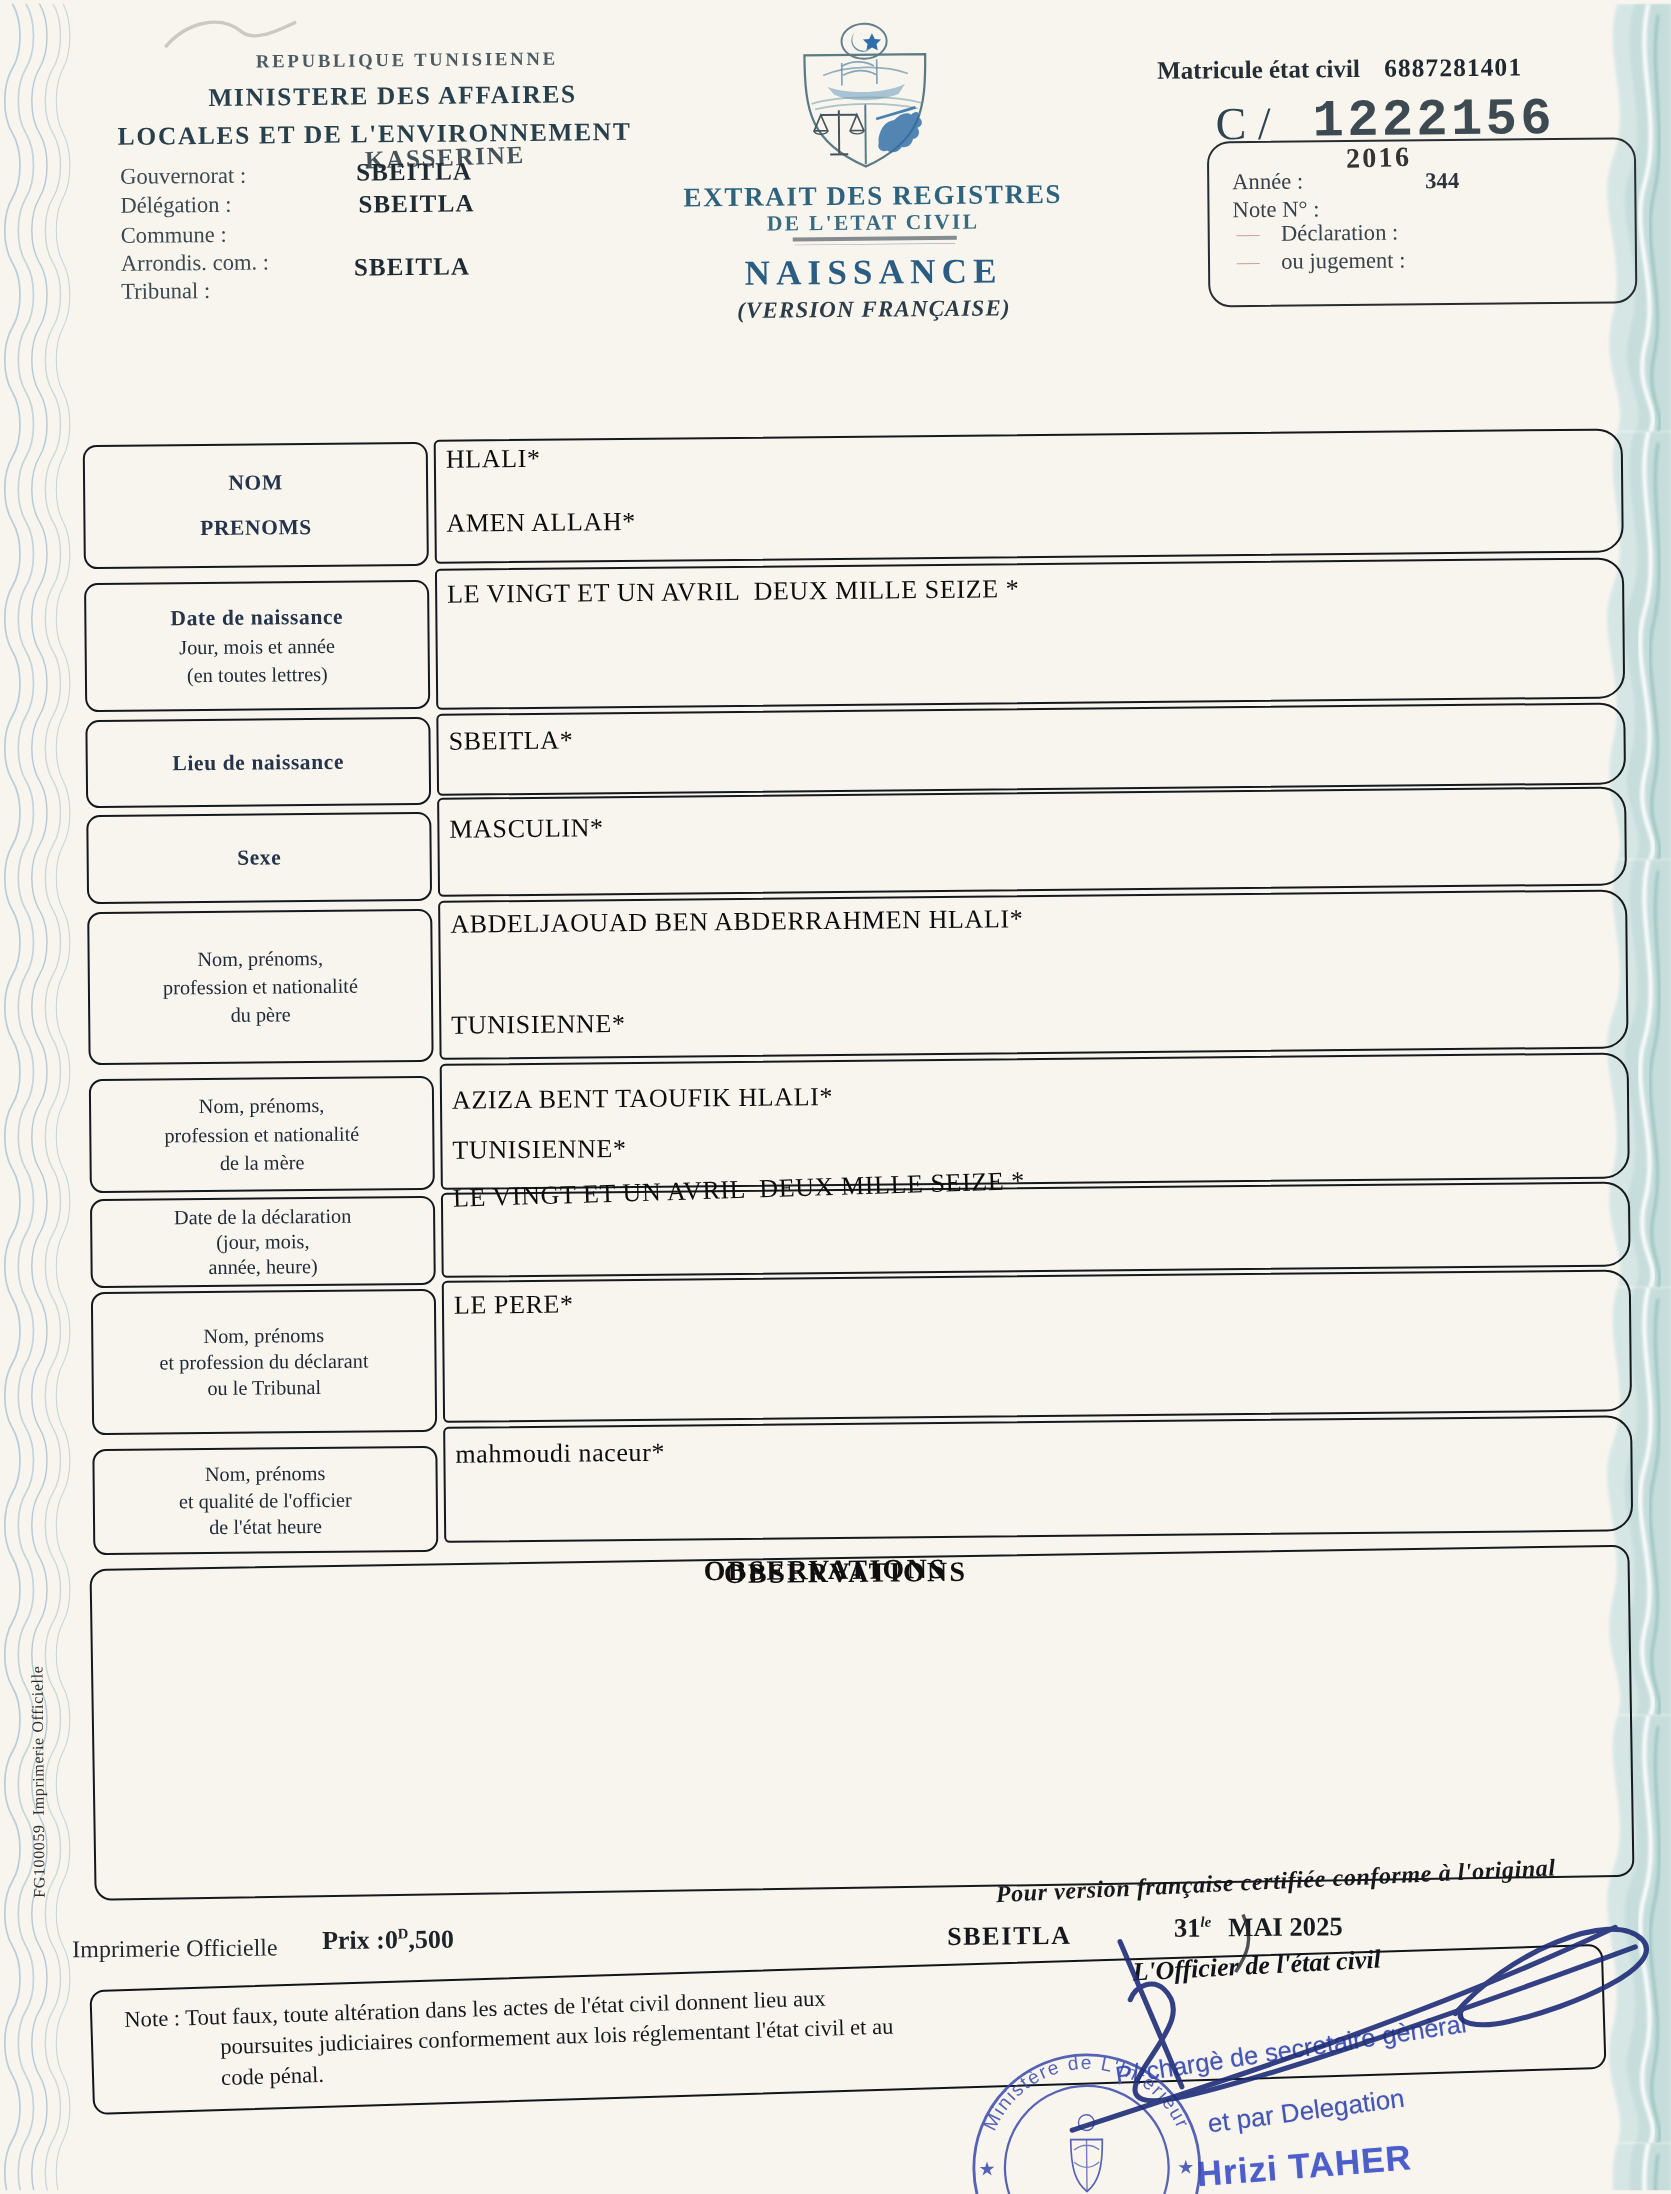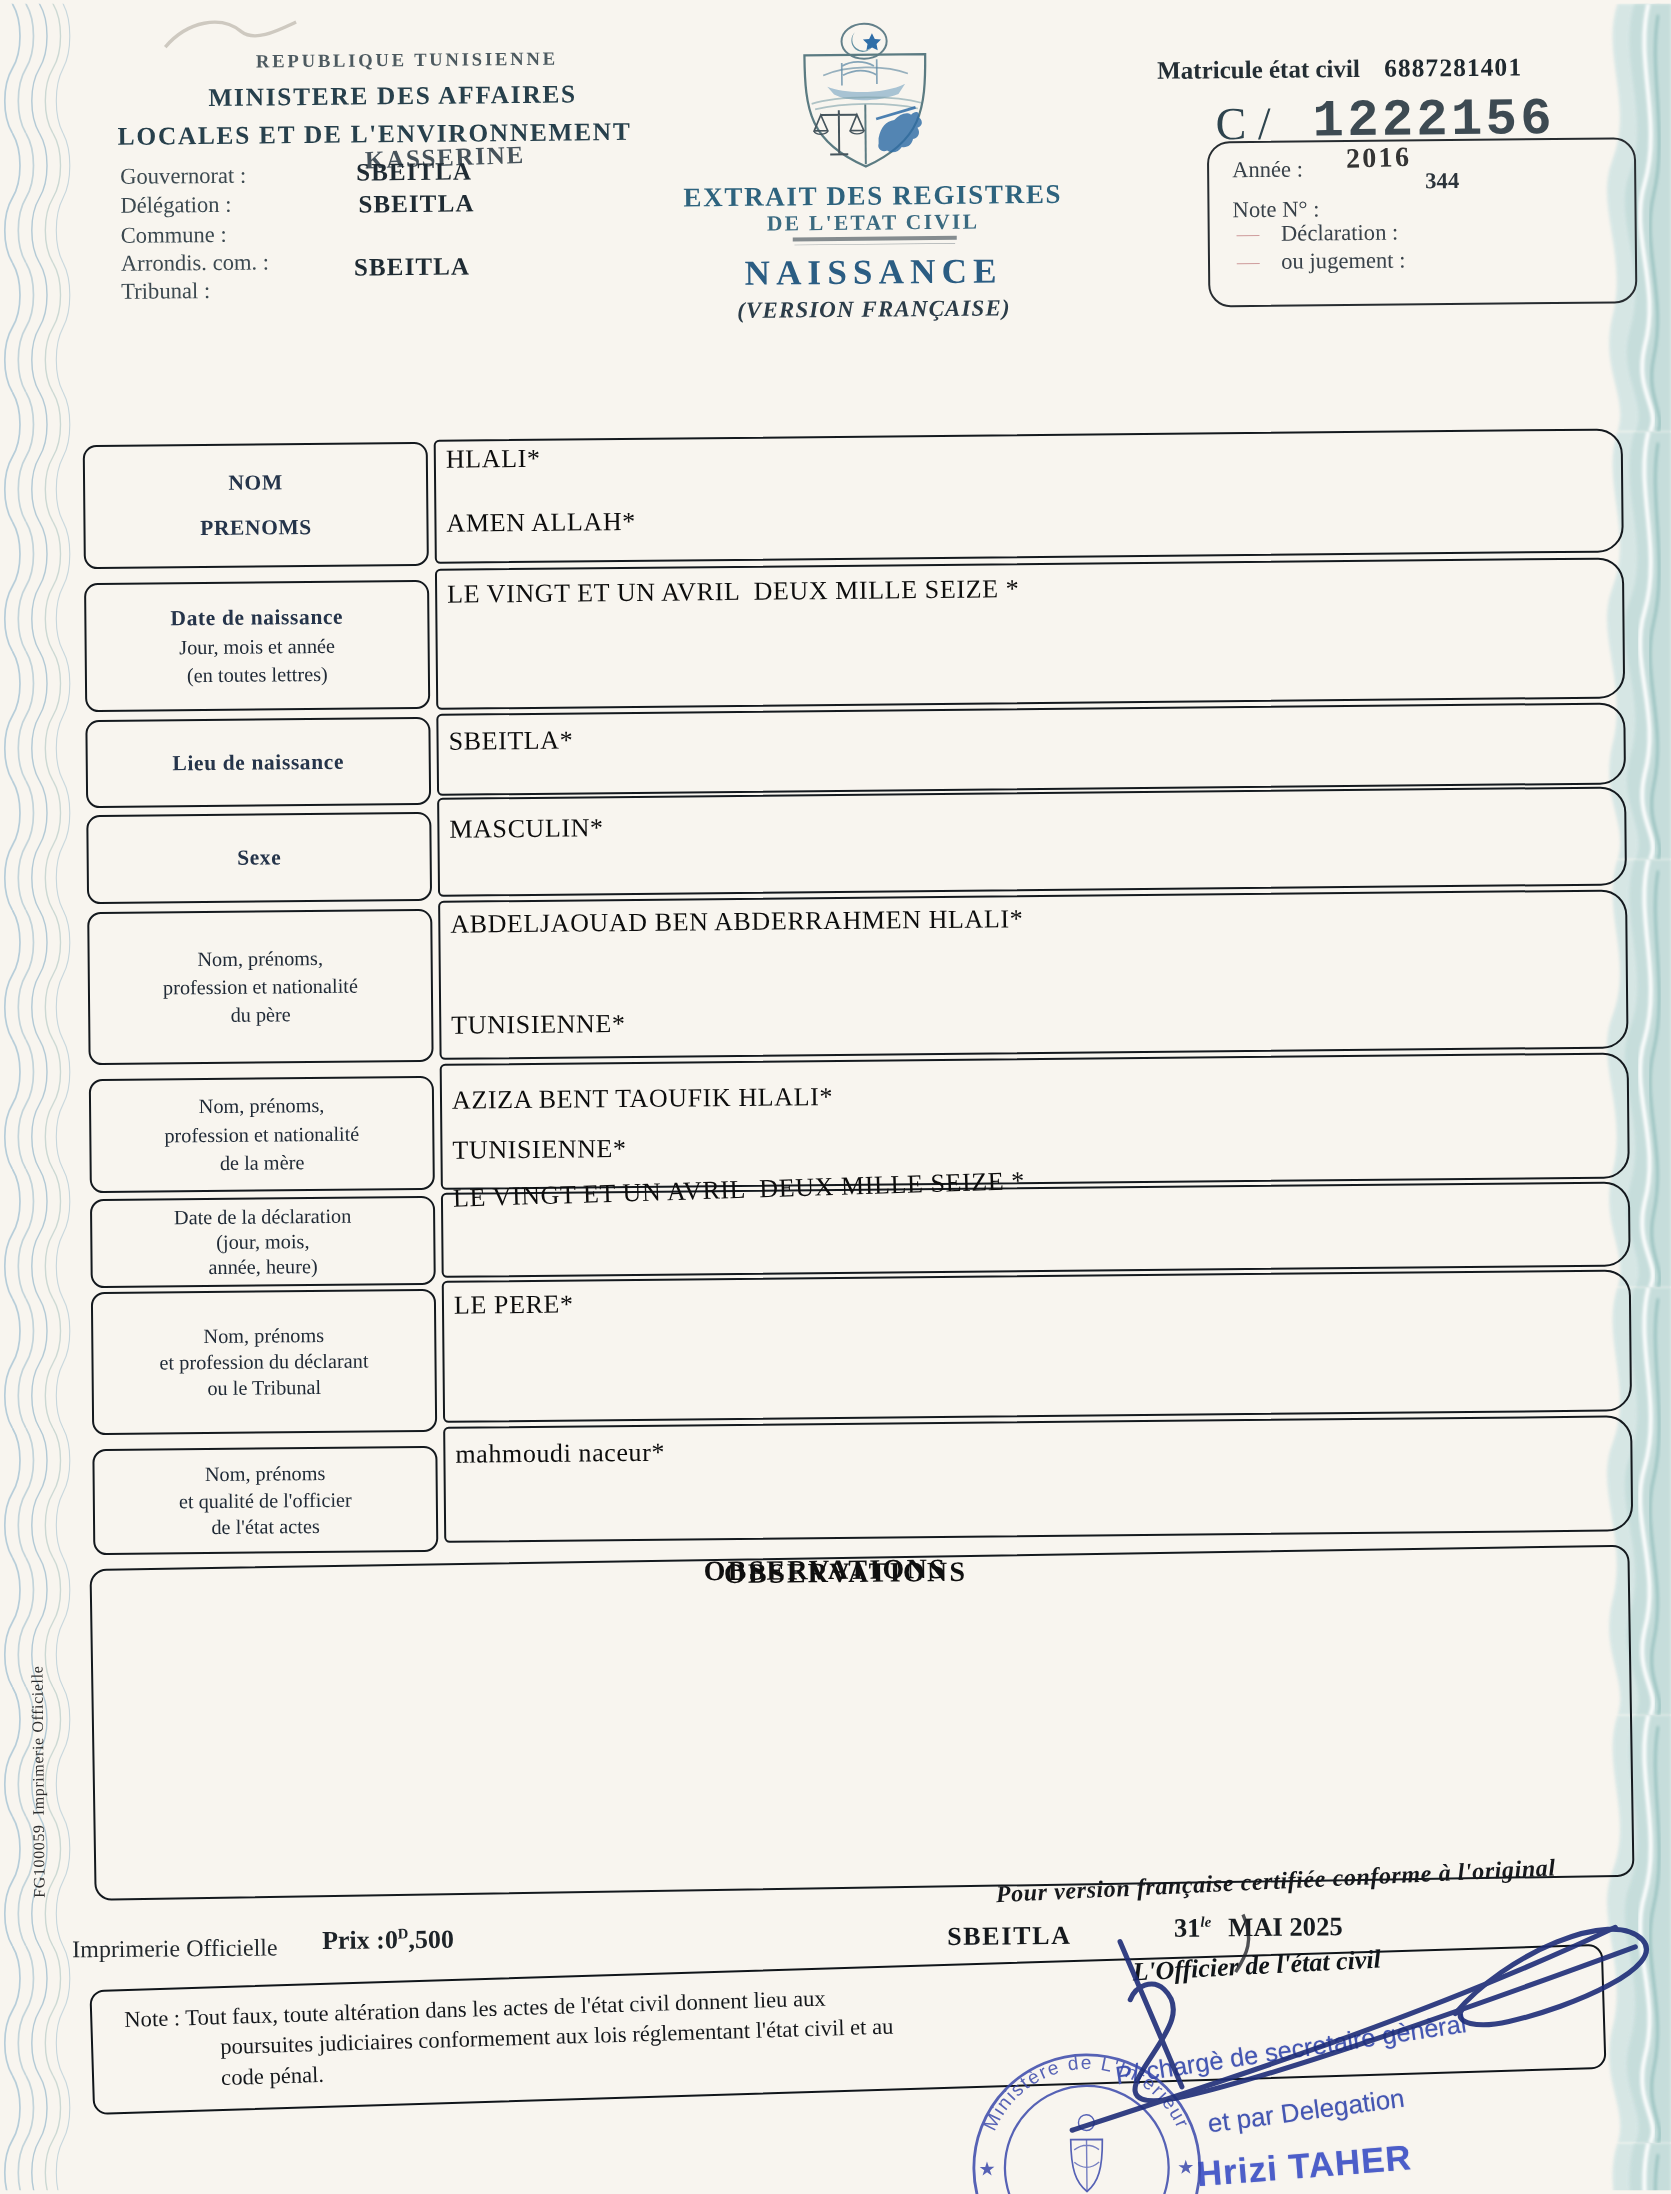--- a/index.html
+++ b/index.html
@@ -123,21 +123,21 @@
       <path d="M152 212 C156 192 166 182 180 180 C190 170 202 165 210 171 C218 163 226 166 224 176 C232 182 230 192 221 194 C227 202 223 212 213 214 C211 224 203 230 193 228 C187 238 175 240 167 234 C157 238 149 230 152 222 Z" fill="#2e6ca6" opacity="0.82"></path>
     </svg>
 
     <div class="abs matricule-label" style="left:1167px;top:60px">Matricule état civil</div>
     <div class="abs matricule-value" style="left:1394px;top:59px">6887281401</div>
     <div class="abs cpref" style="left:1225px;top:101px">C /</div>
     <div class="abs cnum" style="left:1322px;top:97px">1222156</div>
 
     <div class="abs rbox" style="left:1216px;top:145px;width:425px;height:162px"></div>
     <div class="abs yearstamp" style="left:1355px;top:147px">2016</div>
-    <div class="abs rbox-line" style="left:1241px;top:161px">Année :</div>
+    <div class="abs rbox-line" style="left:1241px;top:173px">Année :</div>
     <div class="abs rbox-line rbox-val" style="left:1434px;top:174px">344</div>
     <div class="abs rbox-line" style="left:1241px;top:201px">Note N° :</div>
     <div class="abs rbox-line" style="left:1245px;top:225px">
       <span class="dash">—</span>
       <span style="margin-left:16px">Déclaration :</span>
     </div>
     <div class="abs rbox-line" style="left:1245px;top:253px">
       <span class="dash">—</span>
       <span style="margin-left:16px">ou jugement :</span>
     </div>
@@ -206,21 +206,21 @@
       <div class="lreg">Nom, prénoms</div>
       <div class="lreg">et profession du déclarant</div>
       <div class="lreg">ou le Tribunal</div>
     </div>
     <div class="vbox" style="top:1277px;height:138px"></div>
     <div class="val" style="top:1287px">LE PERE*</div>
 
     <div class="lbox" style="top:1442px;height:102px;gap:3.4px">
       <div class="lreg">Nom, prénoms</div>
       <div class="lreg">et qualité de l'officier</div>
-      <div class="lreg">de l'état actes</div>
+      <div class="lreg">de l'état heure</div>
     </div>
     <div class="vbox" style="top:1423px;height:112px"></div>
     <div class="val" style="top:1436px">mahmoudi naceur*</div>
 
     <div class="obs-box"></div>
     <div class="abs" style="left:699px;top:1554px">
       <span class="obs-title">OBSERVATIONS</span>
       <span class="obs-title abs" style="left:20.3px;top:3.4px">OBSERVATIONS</span>
     </div>
 

